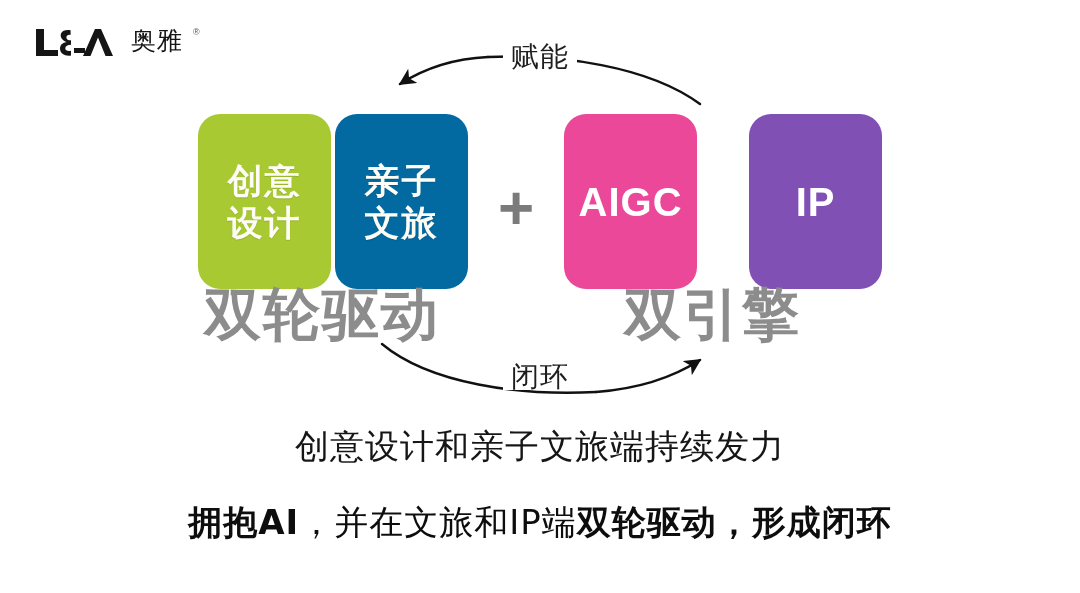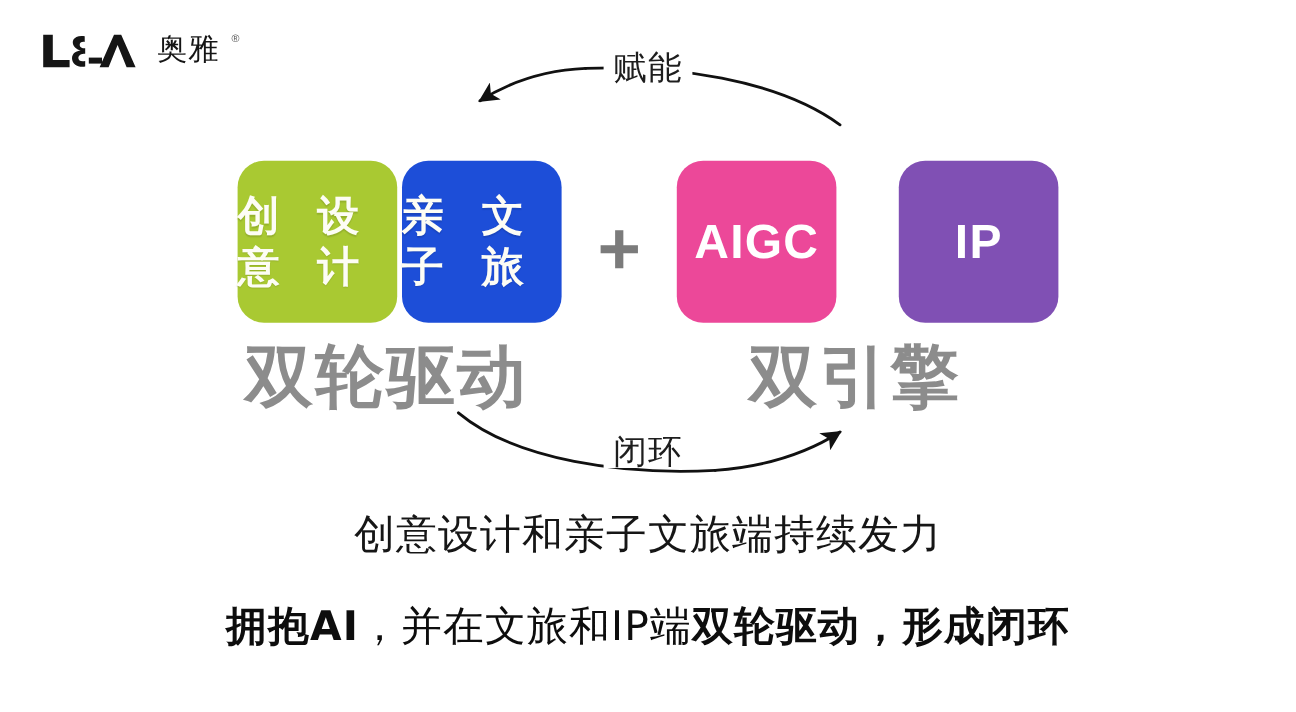--- a/index.html
+++ b/index.html
@@ -98,24 +98,24 @@
   }
   .pair {
     display: flex;
     align-items: center;
   }
   .pair.left { gap: 4px; }
   .pair.right { gap: 4px; }
 
   .block {
     width: 133px;
-    height: 135px;
+    height: 175px;
     border-radius: 22px;
     display: flex;
-    flex-direction: row;
+    flex-direction: column;
     align-items: center;
     justify-content: center;
     color: #ffffff;
     box-sizing: border-box;
   }
   .block .cn-line {
     font-family: "DejaVu Sans", sans-serif;
     font-size: 35px;
     font-weight: 700;
     line-height: 42px;
@@ -240,21 +240,21 @@
   <div class="arrow-label top">赋能</div>
   <div class="arrow-label bottom">闭环</div>
 
   <div class="blocks">
 
     <div class="pair left">
       <div class="block" style="background:#A9C932;">
         <span class="cn-line">创意</span>
         <span class="cn-line">设计</span>
       </div>
-      <div class="block" style="background:#1d4ed8;">
+      <div class="block" style="background:#0369a1;">
         <span class="cn-line">亲子</span>
         <span class="cn-line">文旅</span>
       </div>
     </div>
 
     <div class="plus">+</div>
 
     <div class="pair right">
       <div class="block" style="background:#ec4899;">
         <span class="latin">AIGC</span>

